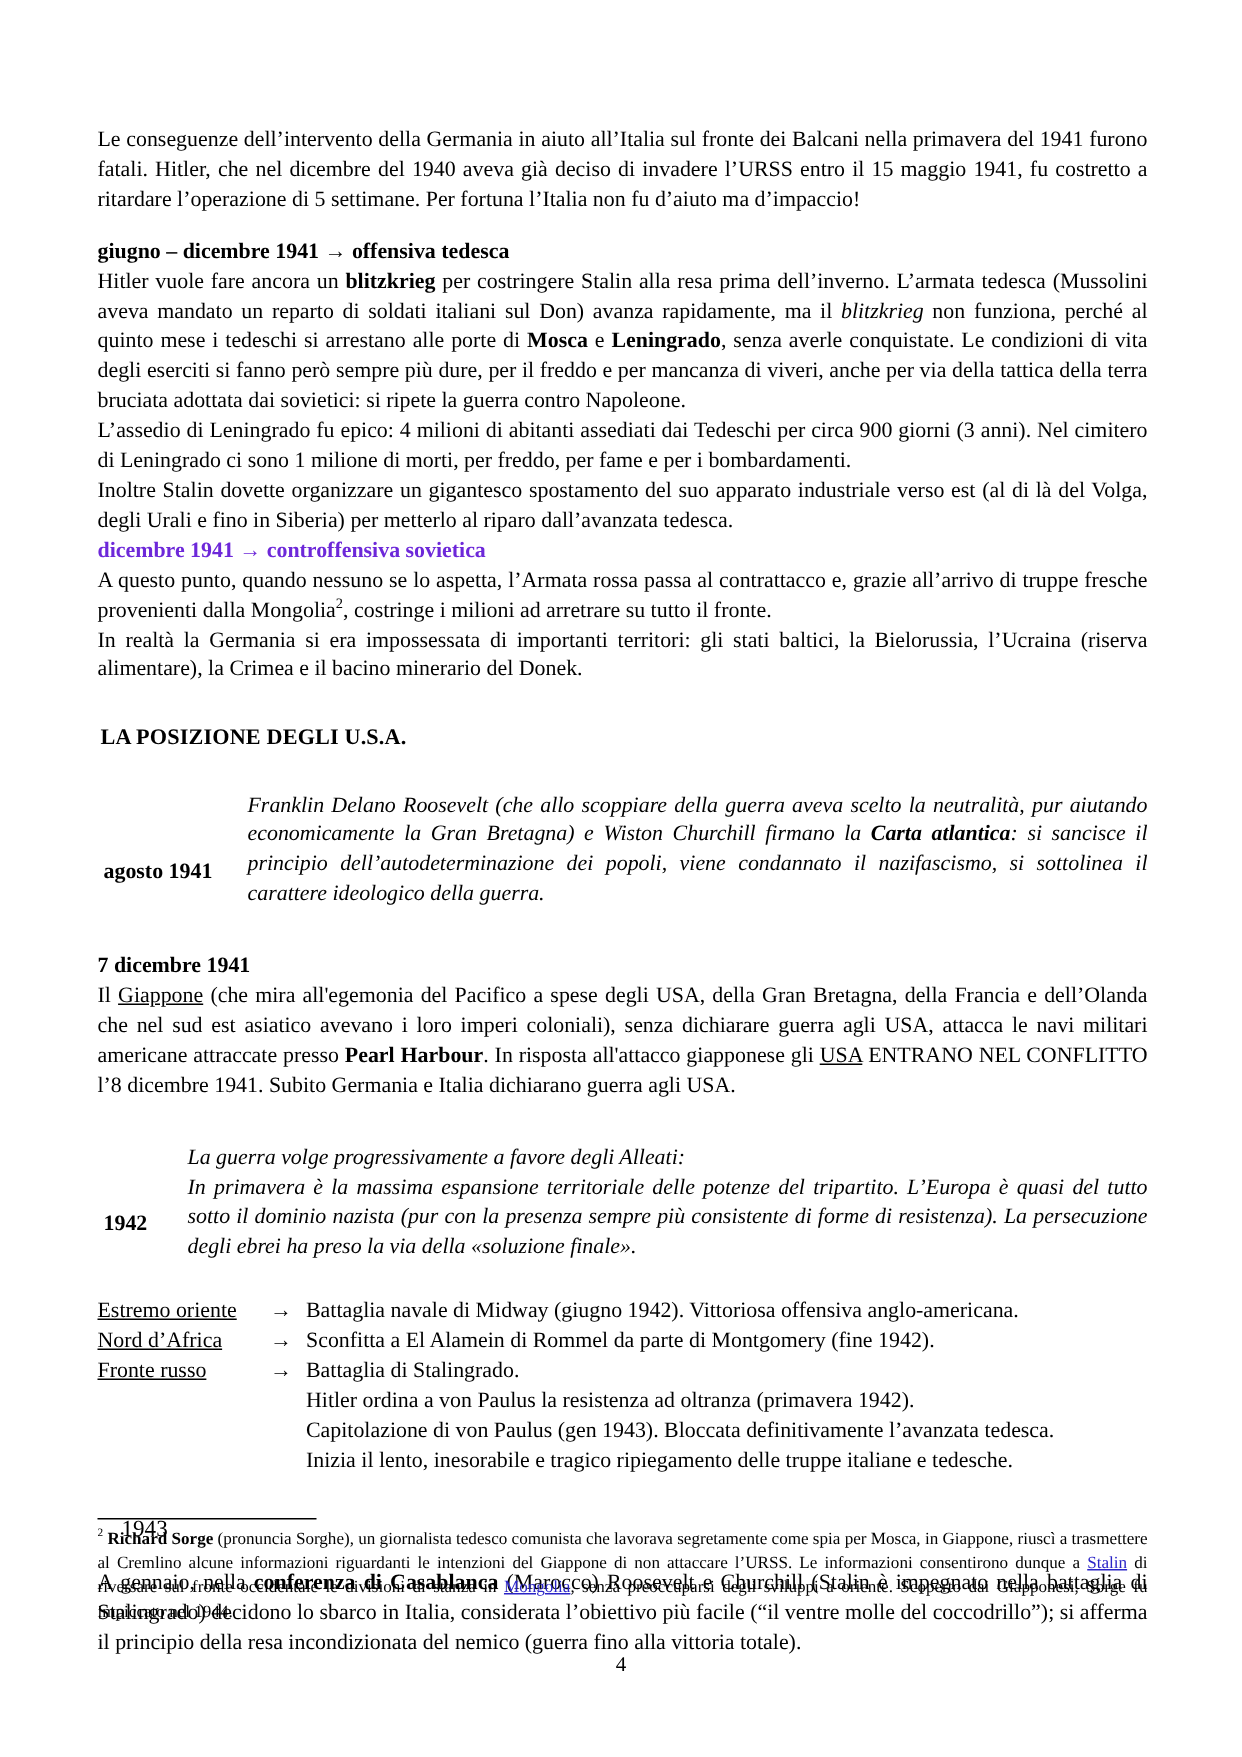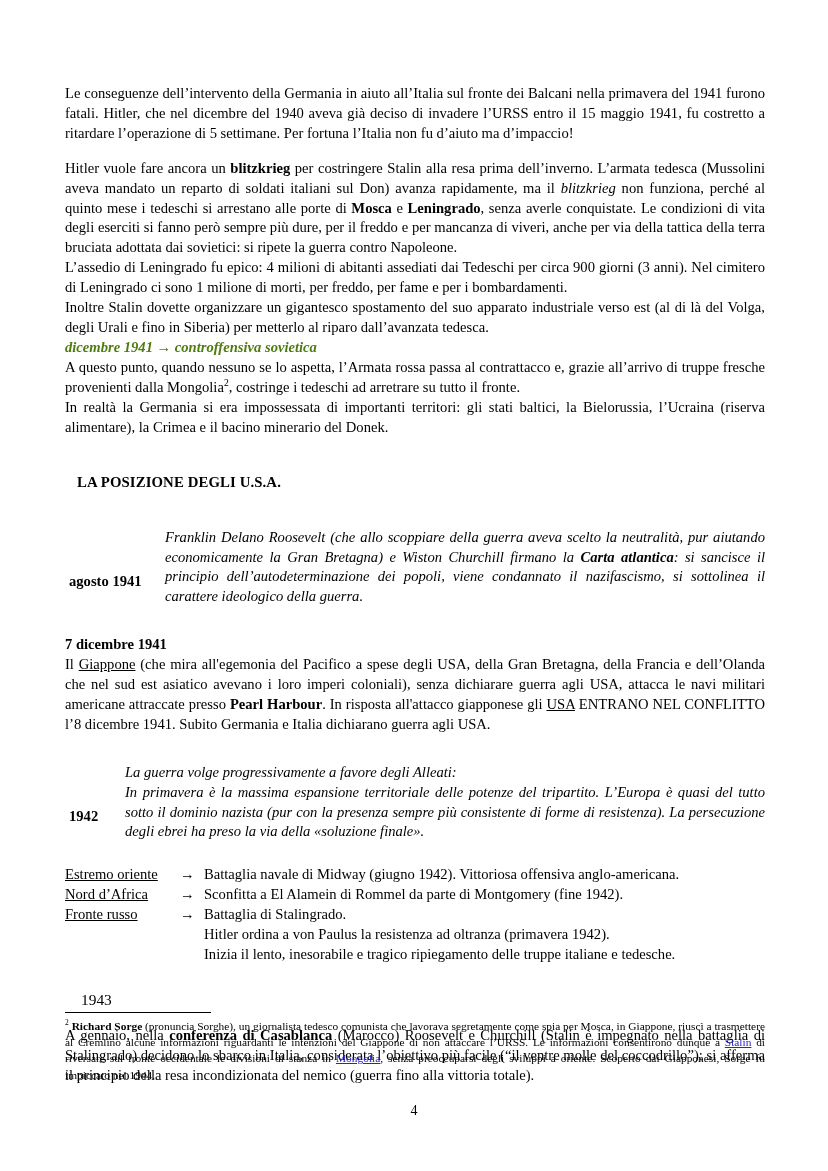--- a/index.html
+++ b/index.html
@@ -29,35 +29,34 @@
     margin: 0;
   }
   .para { margin: 0 0 0 0; }
   .gap-lg { height: 15px; }
   .gap-md { height: 13px; }
   .gap-sm { height: 8px; }
   b, .b { font-weight: bold; }
   i, .i { font-style: italic; }
   .u { text-decoration: underline; }
   .red {
-    color: #4d7c0f;
-    font-weight: bold;
-    font-style: italic;
+    color: #6d28d9;
+    font-weight: bold;
   }
   .heading-bold {
     font-weight: bold;
     font-size: 14.6px;
     line-height: 1.365;
     margin: 0;
   }
   .section-title {
     font-weight: bold;
     font-size: 14.8px;
     line-height: 1.365;
-    margin: 12px;
+    margin: 2px;
     letter-spacing: 0.1px;
   }
   sup {
     font-size: 0.66em;
     vertical-align: super;
     line-height: 0;
   }
   
   .dated {
     display: flex;
@@ -138,30 +137,31 @@
 </style>
 </head>
 <body>
 
 <div class="page">
 
   <p class="body-text para">Le conseguenze dell’intervento della Germania in aiuto all’Italia sul fronte dei Balcani nella primavera del 1941 furono fatali. Hitler, che nel dicembre del 1940 aveva già deciso di invadere l’URSS entro il 15 maggio 1941, fu costretto a ritardare l’operazione di 5 settimane. Per fortuna l’Italia non fu d’aiuto ma d’impaccio!</p>
 
   <div class="gap-lg"></div>
 
+  <p class="heading-bold">giugno – dicembre 1941 → offensiva tedesca</p>
 
   <p class="body-text para"><span>Hitler vuole fare ancora un </span><b>blitzkrieg</b><span> per costringere Stalin alla resa prima dell’inverno. L’armata tedesca (Mussolini aveva mandato un reparto di soldati italiani sul Don) avanza rapidamente, ma il </span><i>blitzkrieg</i><span> non funziona, perché al quinto mese i tedeschi si arrestano alle porte di </span><b>Mosca</b><span> e </span><b>Leningrado</b><span>, senza averle conquistate. Le condizioni di vita degli eserciti si fanno però sempre più dure, per il freddo e per mancanza di viveri, anche per via della tattica della terra bruciata adottata dai sovietici: si ripete la guerra contro Napoleone.</span></p>
 
   <p class="body-text para">L’assedio di Leningrado fu epico: 4 milioni di abitanti assediati dai Tedeschi per circa 900 giorni (3 anni). Nel cimitero di Leningrado ci sono 1 milione di morti, per freddo, per fame e per i bombardamenti.</p>
 
   <p class="body-text para">Inoltre Stalin dovette organizzare un gigantesco spostamento del suo apparato industriale verso est (al di là del Volga, degli Urali e fino in Siberia) per metterlo al riparo dall’avanzata tedesca.</p>
 
   <p class="heading-bold red">dicembre 1941 → controffensiva sovietica</p>
 
-  <p class="body-text para"><span>A questo punto, quando nessuno se lo aspetta, l’Armata rossa passa al contrattacco e, grazie all’arrivo di truppe fresche provenienti dalla Mongolia</span><sup>2</sup><span>, costringe i tedeschi ad arretrare su tutto il fronte.</span></p>
+  <p class="body-text para"><span>A questo punto, quando nessuno se lo aspetta, l’Armata rossa passa al contrattacco e, grazie all’arrivo di truppe fresche provenienti dalla Mongolia</span><sup>2</sup><span>, costringe i milioni ad arretrare su tutto il fronte.</span></p>
 
   <p class="body-text para">In realtà la Germania si era impossessata di importanti territori: gli stati baltici, la Bielorussia, l’Ucraina (riserva alimentare), la Crimea e il bacino minerario del Donek.</p>
 
   <div class="gap-lg"></div>
   <div class="gap-sm"></div>
 
   <p class="section-title">LA POSIZIONE DEGLI U.S.A.</p>
 
   <div class="gap-lg"></div>
   <div class="gap-sm"></div>
@@ -203,20 +203,21 @@
     <div class="front-arrow">→</div>
     <div class="front-desc">Sconfitta a El Alamein di Rommel da parte di Montgomery (fine 1942).</div>
   </div>
   <div class="front-row">
     <div class="front-name">Fronte russo</div>
     <div class="front-arrow">→</div>
     <div class="front-desc">Battaglia di Stalingrado.</div>
   </div>
 
   <div class="sub-line">Hitler ordina a von Paulus la resistenza ad oltranza (primavera 1942).</div>
+  <div class="sub-line">Capitolazione di von Paulus (gen 1943). Bloccata definitivamente l’avanzata tedesca.</div>
   <div class="sub-line">Inizia il lento, inesorabile e tragico ripiegamento delle truppe italiane e tedesche.</div>
 
   <div class="gap-sm"></div>
 
   <p class="year-head">1943</p>
 
   <p class="body-text para"><span>A gennaio, nella </span><b>conferenza di Casablanca</b><span> (Marocco) Roosevelt e Churchill (Stalin è impegnato nella battaglia di Stalingrado) decidono lo sbarco in Italia, considerata l’obiettivo più facile (“il ventre molle del coccodrillo”); si afferma il principio della resa incondizionata del nemico (guerra fino alla vittoria totale).</span></p>
 
   <div class="footnote-area">
     <div class="fn-rule"></div>

